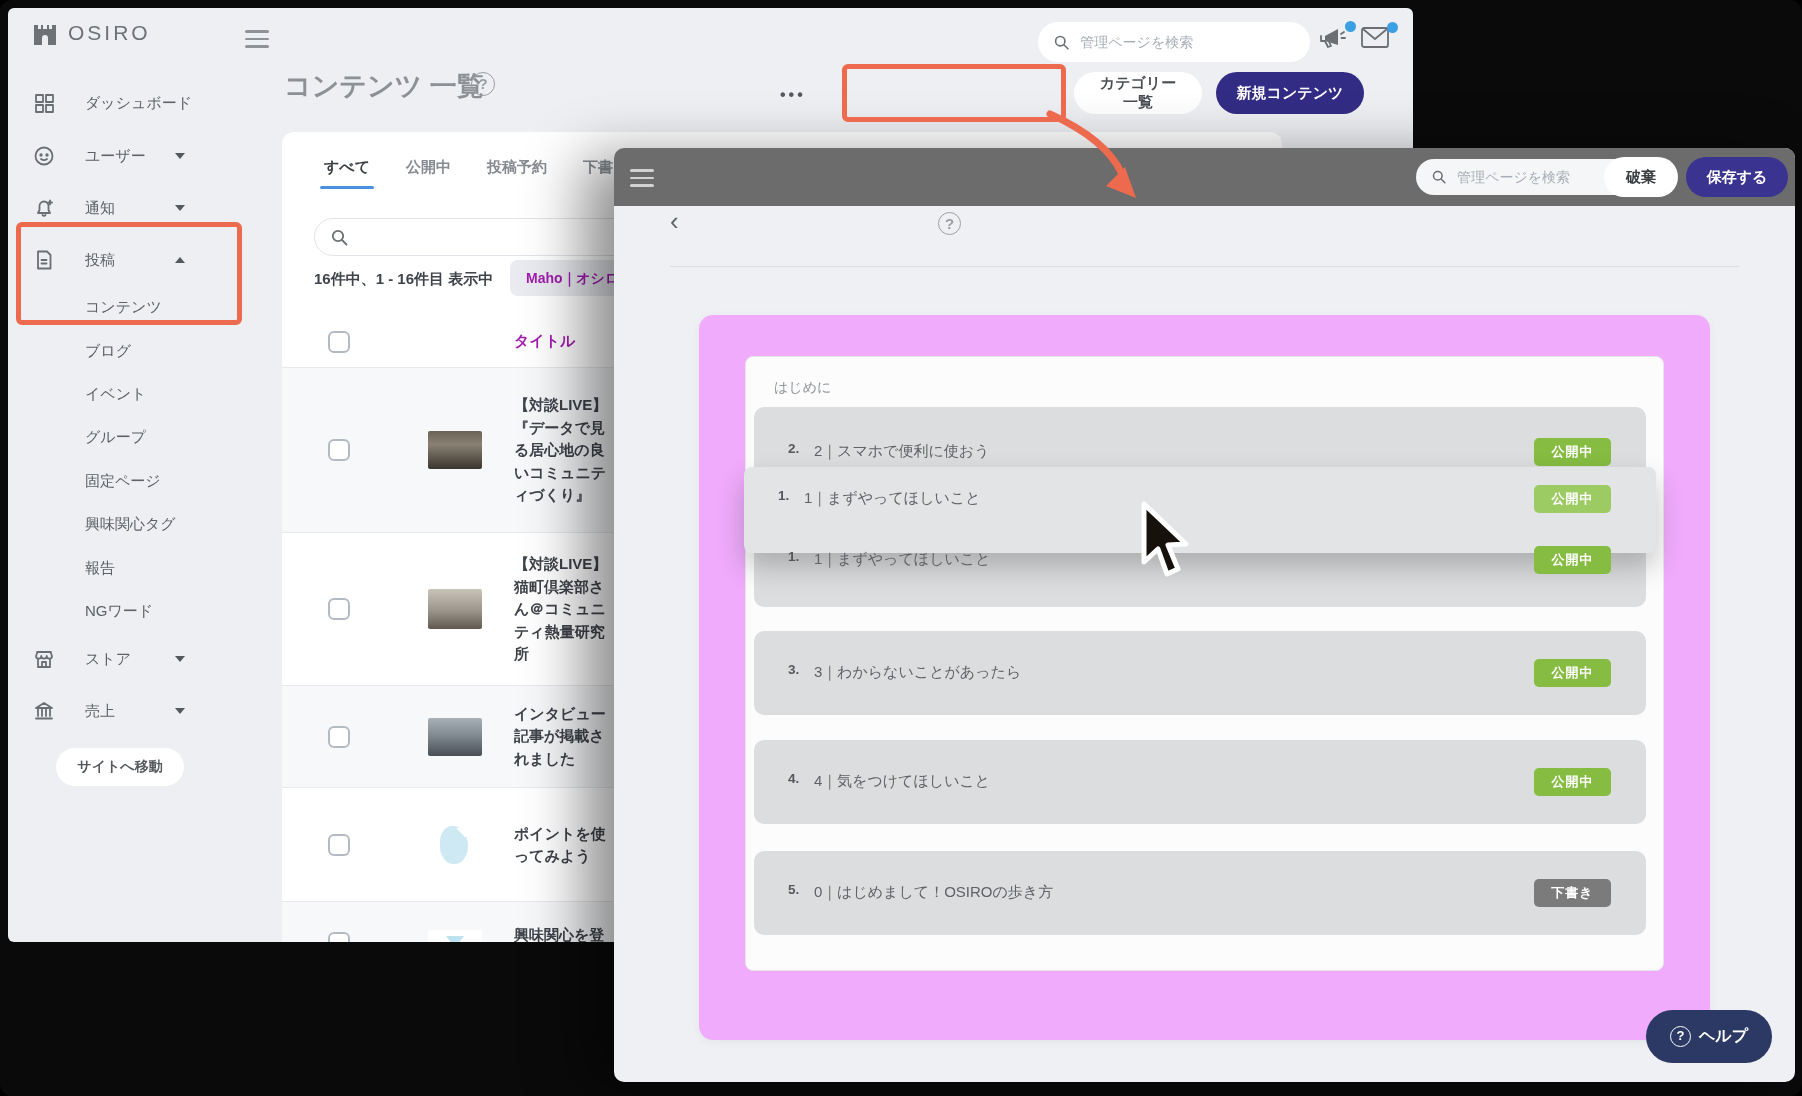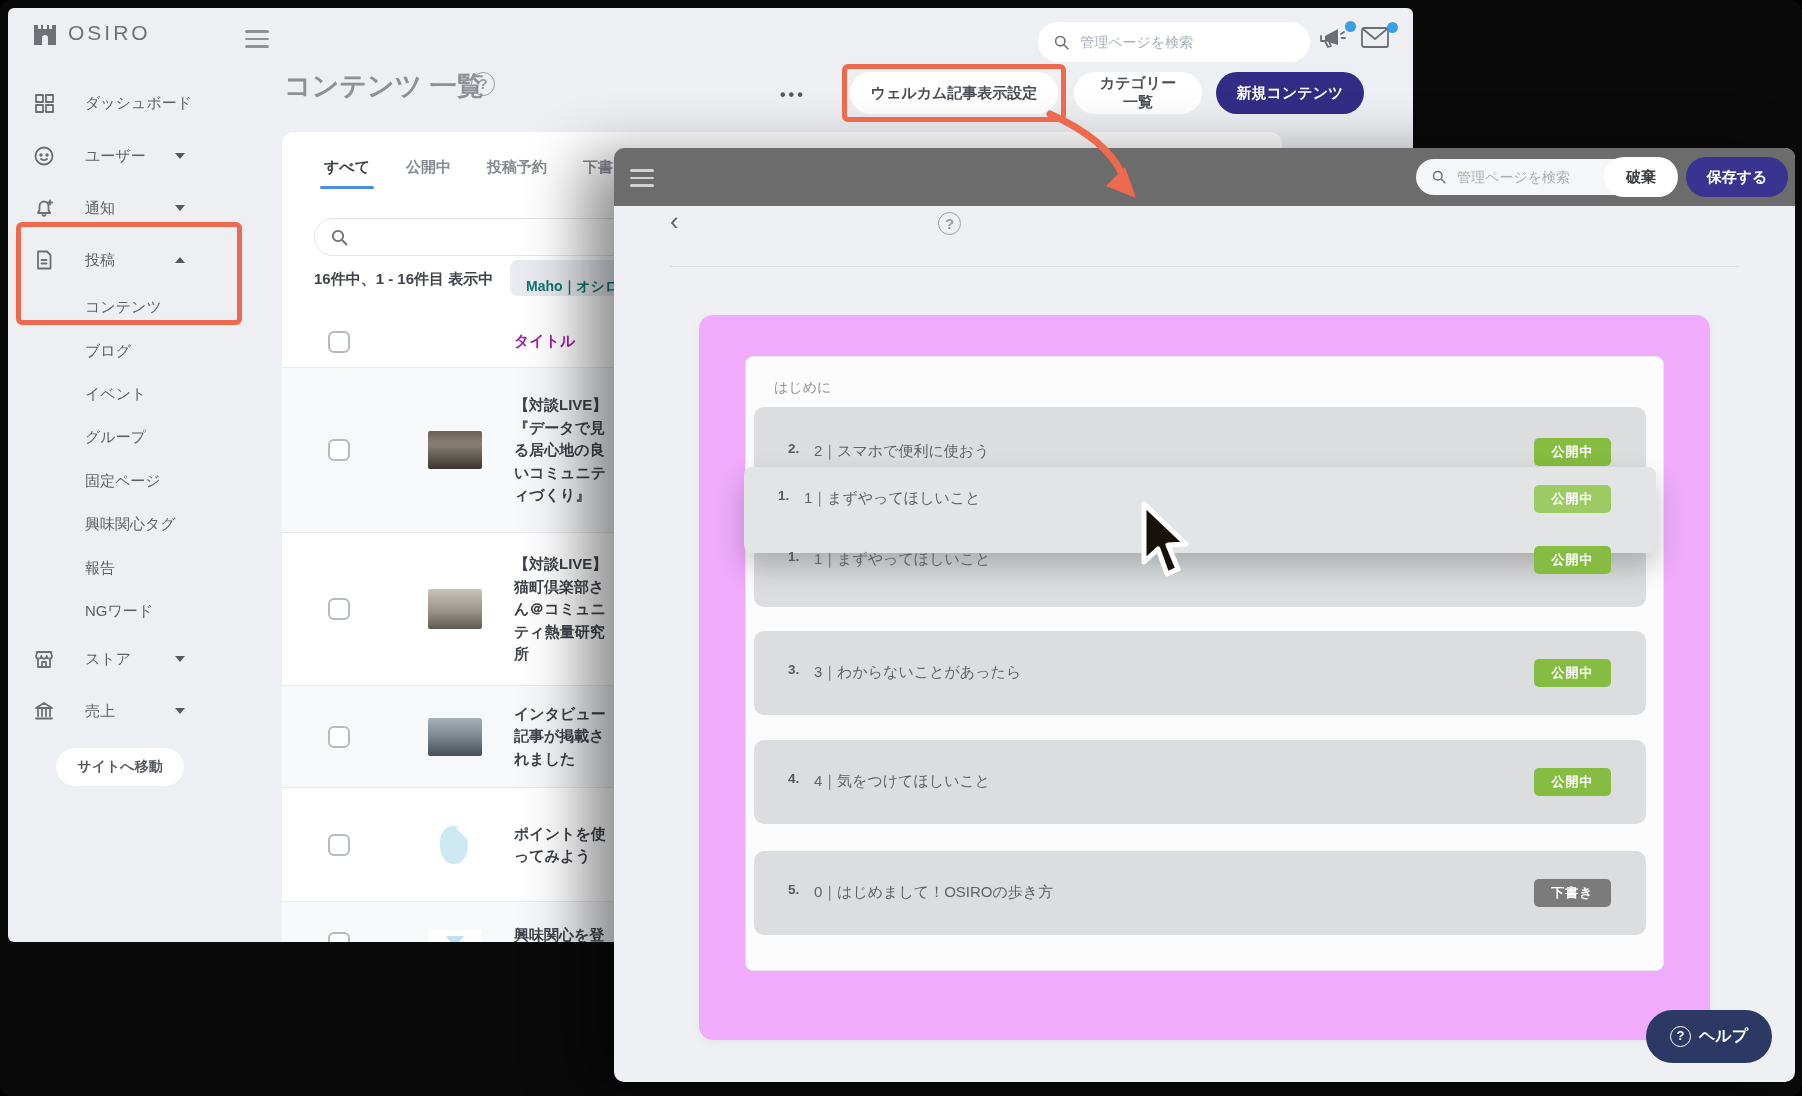--- a/index.html
+++ b/index.html
@@ -42,21 +42,21 @@
   #btn-new{left:1208px;top:64px;width:148px;background:#332c85;color:#fff;}
   
   #card1{position:absolute;left:274px;top:124px;width:1000px;height:810px;background:#fff;border-radius:12px 12px 0 0;overflow:hidden;}
   .tabs{position:absolute;left:42px;top:26px;display:flex;gap:36px;}
   .tab{font-size:15px;font-weight:600;color:#868b91;cursor:pointer;padding-bottom:12px;position:relative;}
   .tab.active{color:#3a3e44;font-weight:700;}
   .tab.active::after{content:"";position:absolute;left:-4px;right:-4px;bottom:0;height:3px;background:#4a90e2;border-radius:2px;}
   #card1-search{left:32px;top:86px;width:552px;height:38px;border:1px solid #e0e4e9;border-radius:19px;background:#fff;}
   #card1-search input::placeholder{color:#9aa0a8;}
   .count-row{position:absolute;left:32px;top:138px;font-size:15px;font-weight:700;color:#3f434a;}
-  .tagpill{position:absolute;left:228px;top:128px;height:36px;line-height:36px;background:#e9ebf0;border-radius:8px;padding:8px 16px;font-size:14px;font-weight:700;color:#0f766e;white-space:nowrap;}
+  .tagpill{position:absolute;left:228px;top:128px;height:36px;line-height:36px;background:#e9ebf0;border-radius:8px;padding:0 16px;font-size:14px;font-weight:700;color:#a21caf;white-space:nowrap;}
   .tbl{position:absolute;left:0;top:184px;width:100%;}
   .trow{position:relative;border-bottom:1px solid #e7e9ec;}
   .trow.alt{background:#f7f8fa;}
   .thead{height:52px;}
   .cbx{position:absolute;left:46px;top:50%;margin-top:-11px;width:22px;height:22px;border:2px solid #b4bac2;border-radius:6px;background:#fff;cursor:pointer;}
   .col-title-h{position:absolute;left:232px;top:50%;margin-top:-10px;font-size:15px;font-weight:700;color:#a21caf;}
   .rtitle-cell{position:absolute;left:232px;top:50%;transform:translateY(-50%);width:98px;font-size:15px;font-weight:600;color:#3f434a;line-height:1.5;word-break:break-all;}
   .thumb{position:absolute;left:146px;top:50%;transform:translateY(-50%);width:54px;height:38px;border-radius:2px;}
   .th1{background:linear-gradient(180deg,#6b6257 0%,#8a8174 35%,#3a352e 100%);}
   .th2{background:linear-gradient(180deg,#c9c4ba 0%,#9a948a 55%,#5f594f 100%);height:40px;}
@@ -224,21 +224,20 @@
           <line x1="3" y1="18.5" x2="19" y2="18.5"></line>
         </svg>
       <span class="nlabel">売上</span>
       <span class="caret down"></span>
     </div>
     <button class="goto-site">サイトへ移動</button>
 
     <div class="page-title">コンテンツ 一覧</div>
     <div class="qcircle">?</div>
     <div class="dots">•••</div>
-    <button class="pillbtn" id="btn-welcome">ウェルカム記事表示設定</button>
     <button class="pillbtn" id="btn-category">カテゴリー一覧</button>
     <button class="pillbtn" id="btn-new">新規コンテンツ</button>
 
     <div id="card1">
       <div class="tabs">
         <div class="tab active">すべて</div>
         <div class="tab">公開中</div>
         <div class="tab">投稿予約</div>
         <div class="tab">下書き</div>
       </div>

